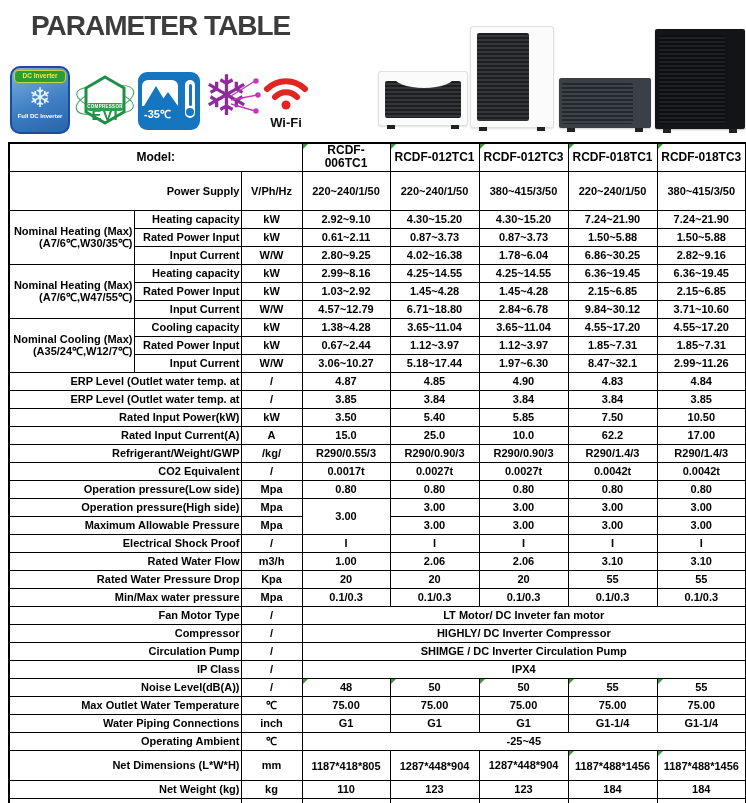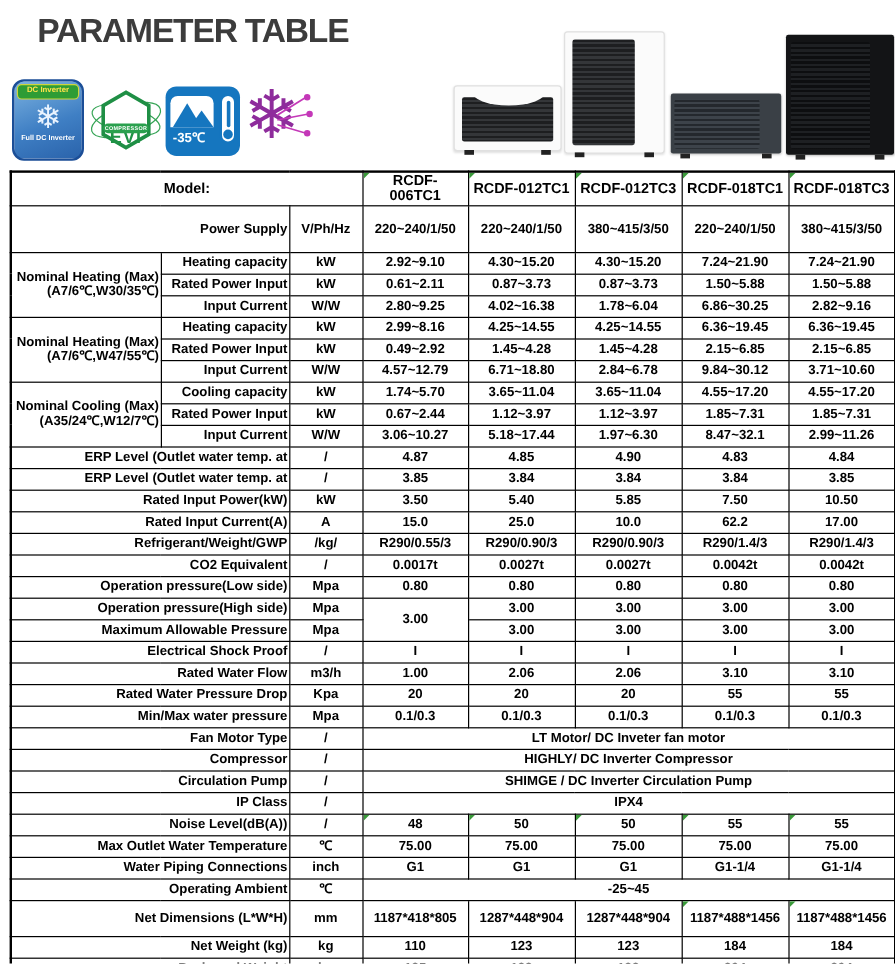--- a/index.html
+++ b/index.html
@@ -137,20 +137,28 @@
         <line x1="0" y1="20" x2="24" y2="5"></line>
           <circle cx="25" cy="5" r="2"></circle>
         <line x1="0" y1="24" x2="26" y2="19"></line>
           <circle cx="27" cy="19" r="2"></circle>
         <line x1="0" y1="28" x2="24" y2="35"></line>
           <circle cx="25" cy="35" r="2"></circle>
       </g>
     </svg>
   </div>
 
+  <div class="wifi">
+    <svg width="52" height="38" viewBox="0 0 52 38">
+      <path d="M7 17 A 27 27 0 0 1 45 17" stroke="#e12621" stroke-width="6" fill="none" stroke-linecap="round"></path>
+      <path d="M15 25 A 15 15 0 0 1 37 25" stroke="#e12621" stroke-width="6" fill="none" stroke-linecap="round"></path>
+      <circle cx="26" cy="33" r="4.5" fill="#e12621"></circle>
+    </svg>
+    <div class="wifi-label">Wi-Fi</div>
+  </div>
 
 
   <div class="unit white-box p1">
     <div class="grille"></div>
       <div class="wave"></div>
     <div class="foot l"></div>
       <div class="foot r"></div>
   </div>
   <div class="unit white-box p2">
     <div class="grille"></div>
@@ -232,40 +240,40 @@
         <td class="">kW</td>
         <td class="">2.99~8.16</td>
         <td class="">4.25~14.55</td>
         <td class="">4.25~14.55</td>
         <td class="">6.36~19.45</td>
         <td class="">6.36~19.45</td>
       </tr>
       <tr>
         <td class="left ">Rated Power Input</td>
         <td class="">kW</td>
-        <td class="">0.49~2.92</td>
+        <td class="">1.03~2.92</td>
         <td class="">1.45~4.28</td>
         <td class="">1.45~4.28</td>
         <td class="">2.15~6.85</td>
         <td class="">2.15~6.85</td>
       </tr>
       <tr>
         <td class="left ">Input Current</td>
         <td class="">W/W</td>
         <td class="">4.57~12.79</td>
         <td class="">6.71~18.80</td>
         <td class="">2.84~6.78</td>
         <td class="">9.84~30.12</td>
         <td class="">3.71~10.60</td>
       </tr>
       <tr>
         <td rowspan="3" class="left ">Nominal Cooling (Max) (A35/24℃,W12/7℃)</td>
         <td class="left ">Cooling capacity</td>
         <td class="">kW</td>
-        <td class="">1.74~5.70</td>
+        <td class="">1.38~4.28</td>
         <td class="">3.65~11.04</td>
         <td class="">3.65~11.04</td>
         <td class="">4.55~17.20</td>
         <td class="">4.55~17.20</td>
       </tr>
       <tr>
         <td class="left ">Rated Power Input</td>
         <td class="">kW</td>
         <td class="">0.67~2.44</td>
         <td class="">1.12~3.97</td>

